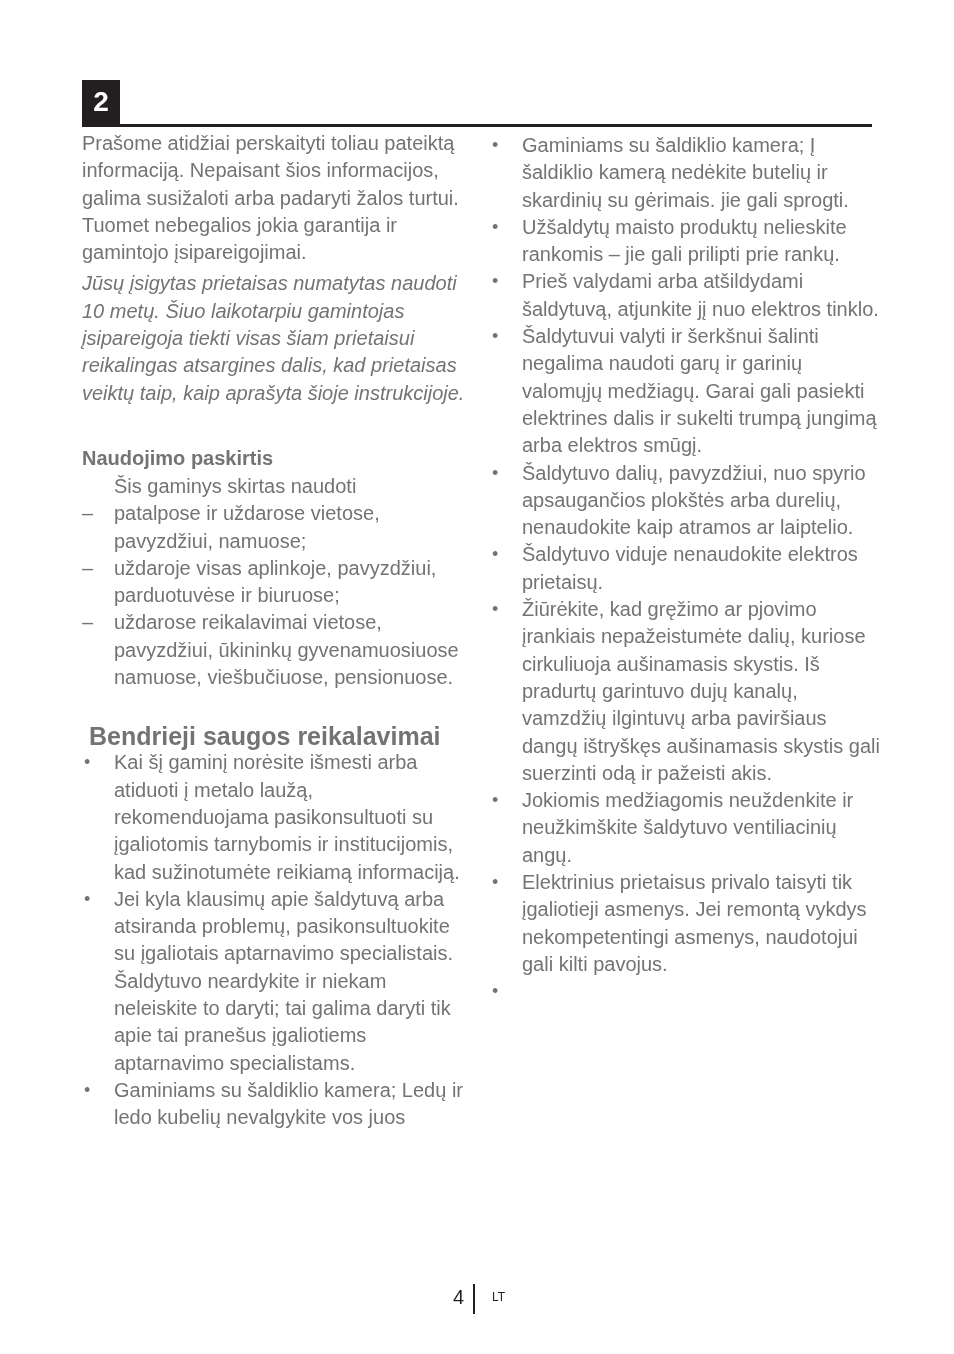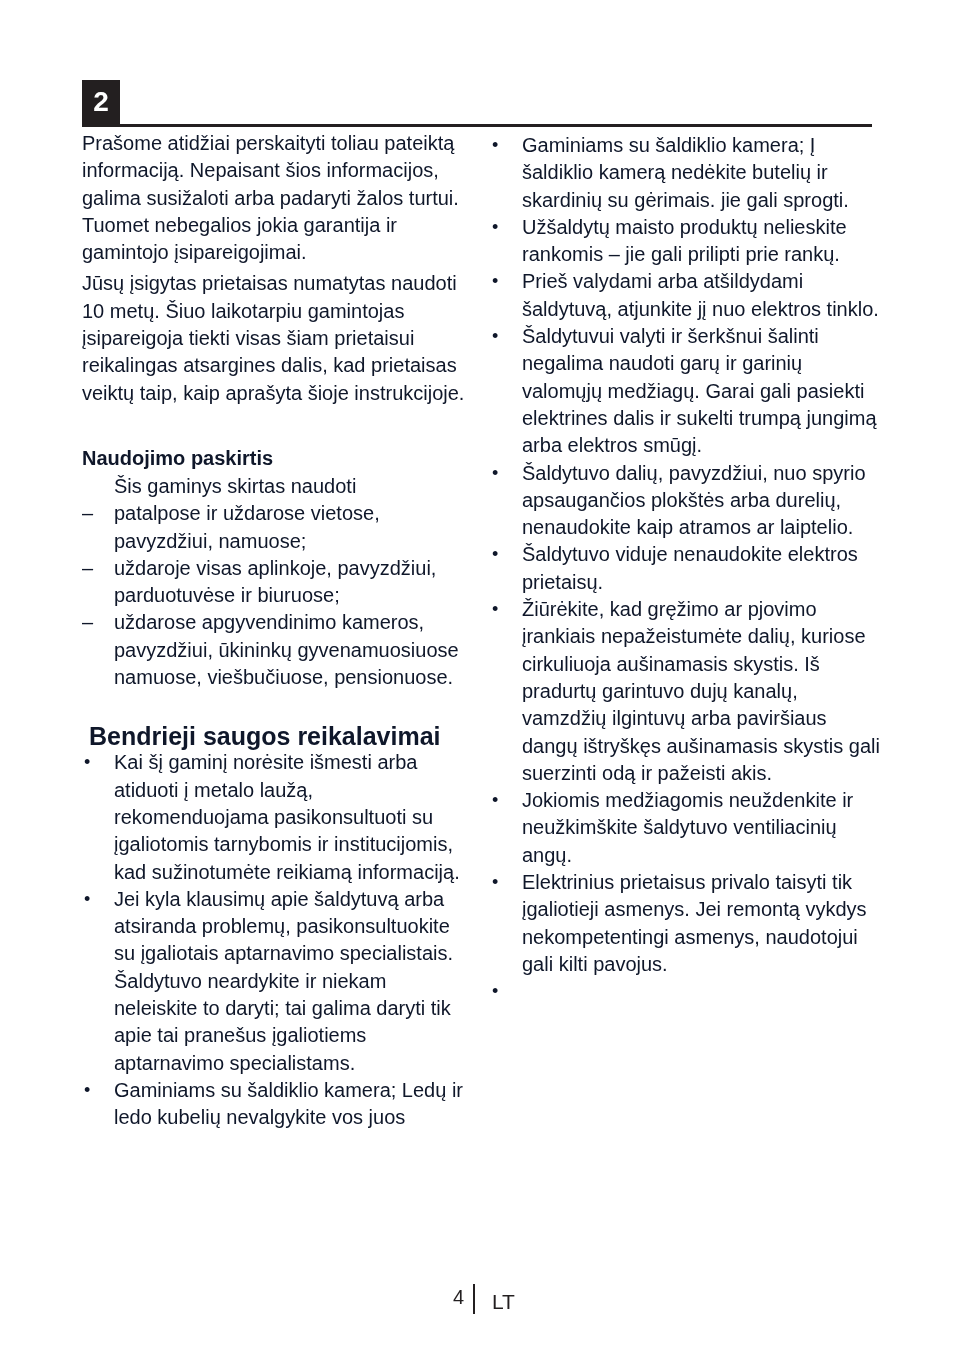--- a/index.html
+++ b/index.html
@@ -42,26 +42,26 @@
       top: 0;
       font-size: 29px;
       font-weight: bold;
       line-height: 44px;
       white-space: nowrap;
     }
     .col {
       position: absolute;
       font-size: 20px;
       line-height: 27.3px;
-      color: #0f172a;
+      color: #737373;
     }
     .col-left { left: 82px; top: 130px; width: 390px; }
     .col-right { left: 490px; top: 132px; width: 390px; }
     p { margin: 0; }
-    .para + .para { margin-top: 4px; }
+    .para + .para { margin-top: 4px; font-style: italic; }
     .h2 {
       font-size: 20px;
       font-weight: bold;
       margin-top: 36px;
       line-height: 30px;
     }
     .indent { padding-left: 32px; }
     .dash-item, .bul-item {
       position: relative;
       padding-left: 32px;
@@ -99,21 +99,21 @@
       left: 473px;
       top: 0;
       width: 2px;
       height: 30px;
       background: #231f20;
     }
     .lang {
       position: absolute;
       left: 492px;
       top: 6px;
-      font-size: 21px;
+      font-size: 12px;
     }
   </style>
 </head>
 <body>
 
 <div class="header">
   <div class="chap-num">2</div>
 </div>
 
 <div class="col col-left">
@@ -125,21 +125,21 @@
   <div class="dash-item">
     <span class="mk">–</span>
     <span>patalpose ir uždarose vietose, pavyzdžiui, namuose;</span>
   </div>
   <div class="dash-item">
     <span class="mk">–</span>
     <span>uždaroje visas aplinkoje, pavyzdžiui, parduotuvėse ir biuruose;</span>
   </div>
   <div class="dash-item">
     <span class="mk">–</span>
-    <span>uždarose apgyvendinimo kameros, pavyzdžiui, ūkininkų gyvenamuosiuose namuose, viešbučiuose, pensionuose.</span>
+    <span>uždarose reikalavimai vietose, pavyzdžiui, ūkininkų gyvenamuosiuose namuose, viešbučiuose, pensionuose.</span>
   </div>
 
   <div class="h3">Bendrieji saugos reikalavimai</div>
   <div class="bul-item">
     <span class="mk">•</span>
     <span>Kai šį gaminį norėsite išmesti arba atiduoti į metalo laužą, rekomenduojama pasikonsultuoti su įgaliotomis tarnybomis ir institucijomis, kad sužinotumėte reikiamą informaciją.</span>
   </div>
   <div class="bul-item">
     <span class="mk">•</span>
     <span>Jei kyla klausimų apie šaldytuvą arba atsiranda problemų, pasikonsultuokite su įgaliotais aptarnavimo specialistais. Šaldytuvo neardykite ir niekam neleiskite to daryti; tai galima daryti tik apie tai pranešus įgaliotiems aptarnavimo specialistams.</span>

